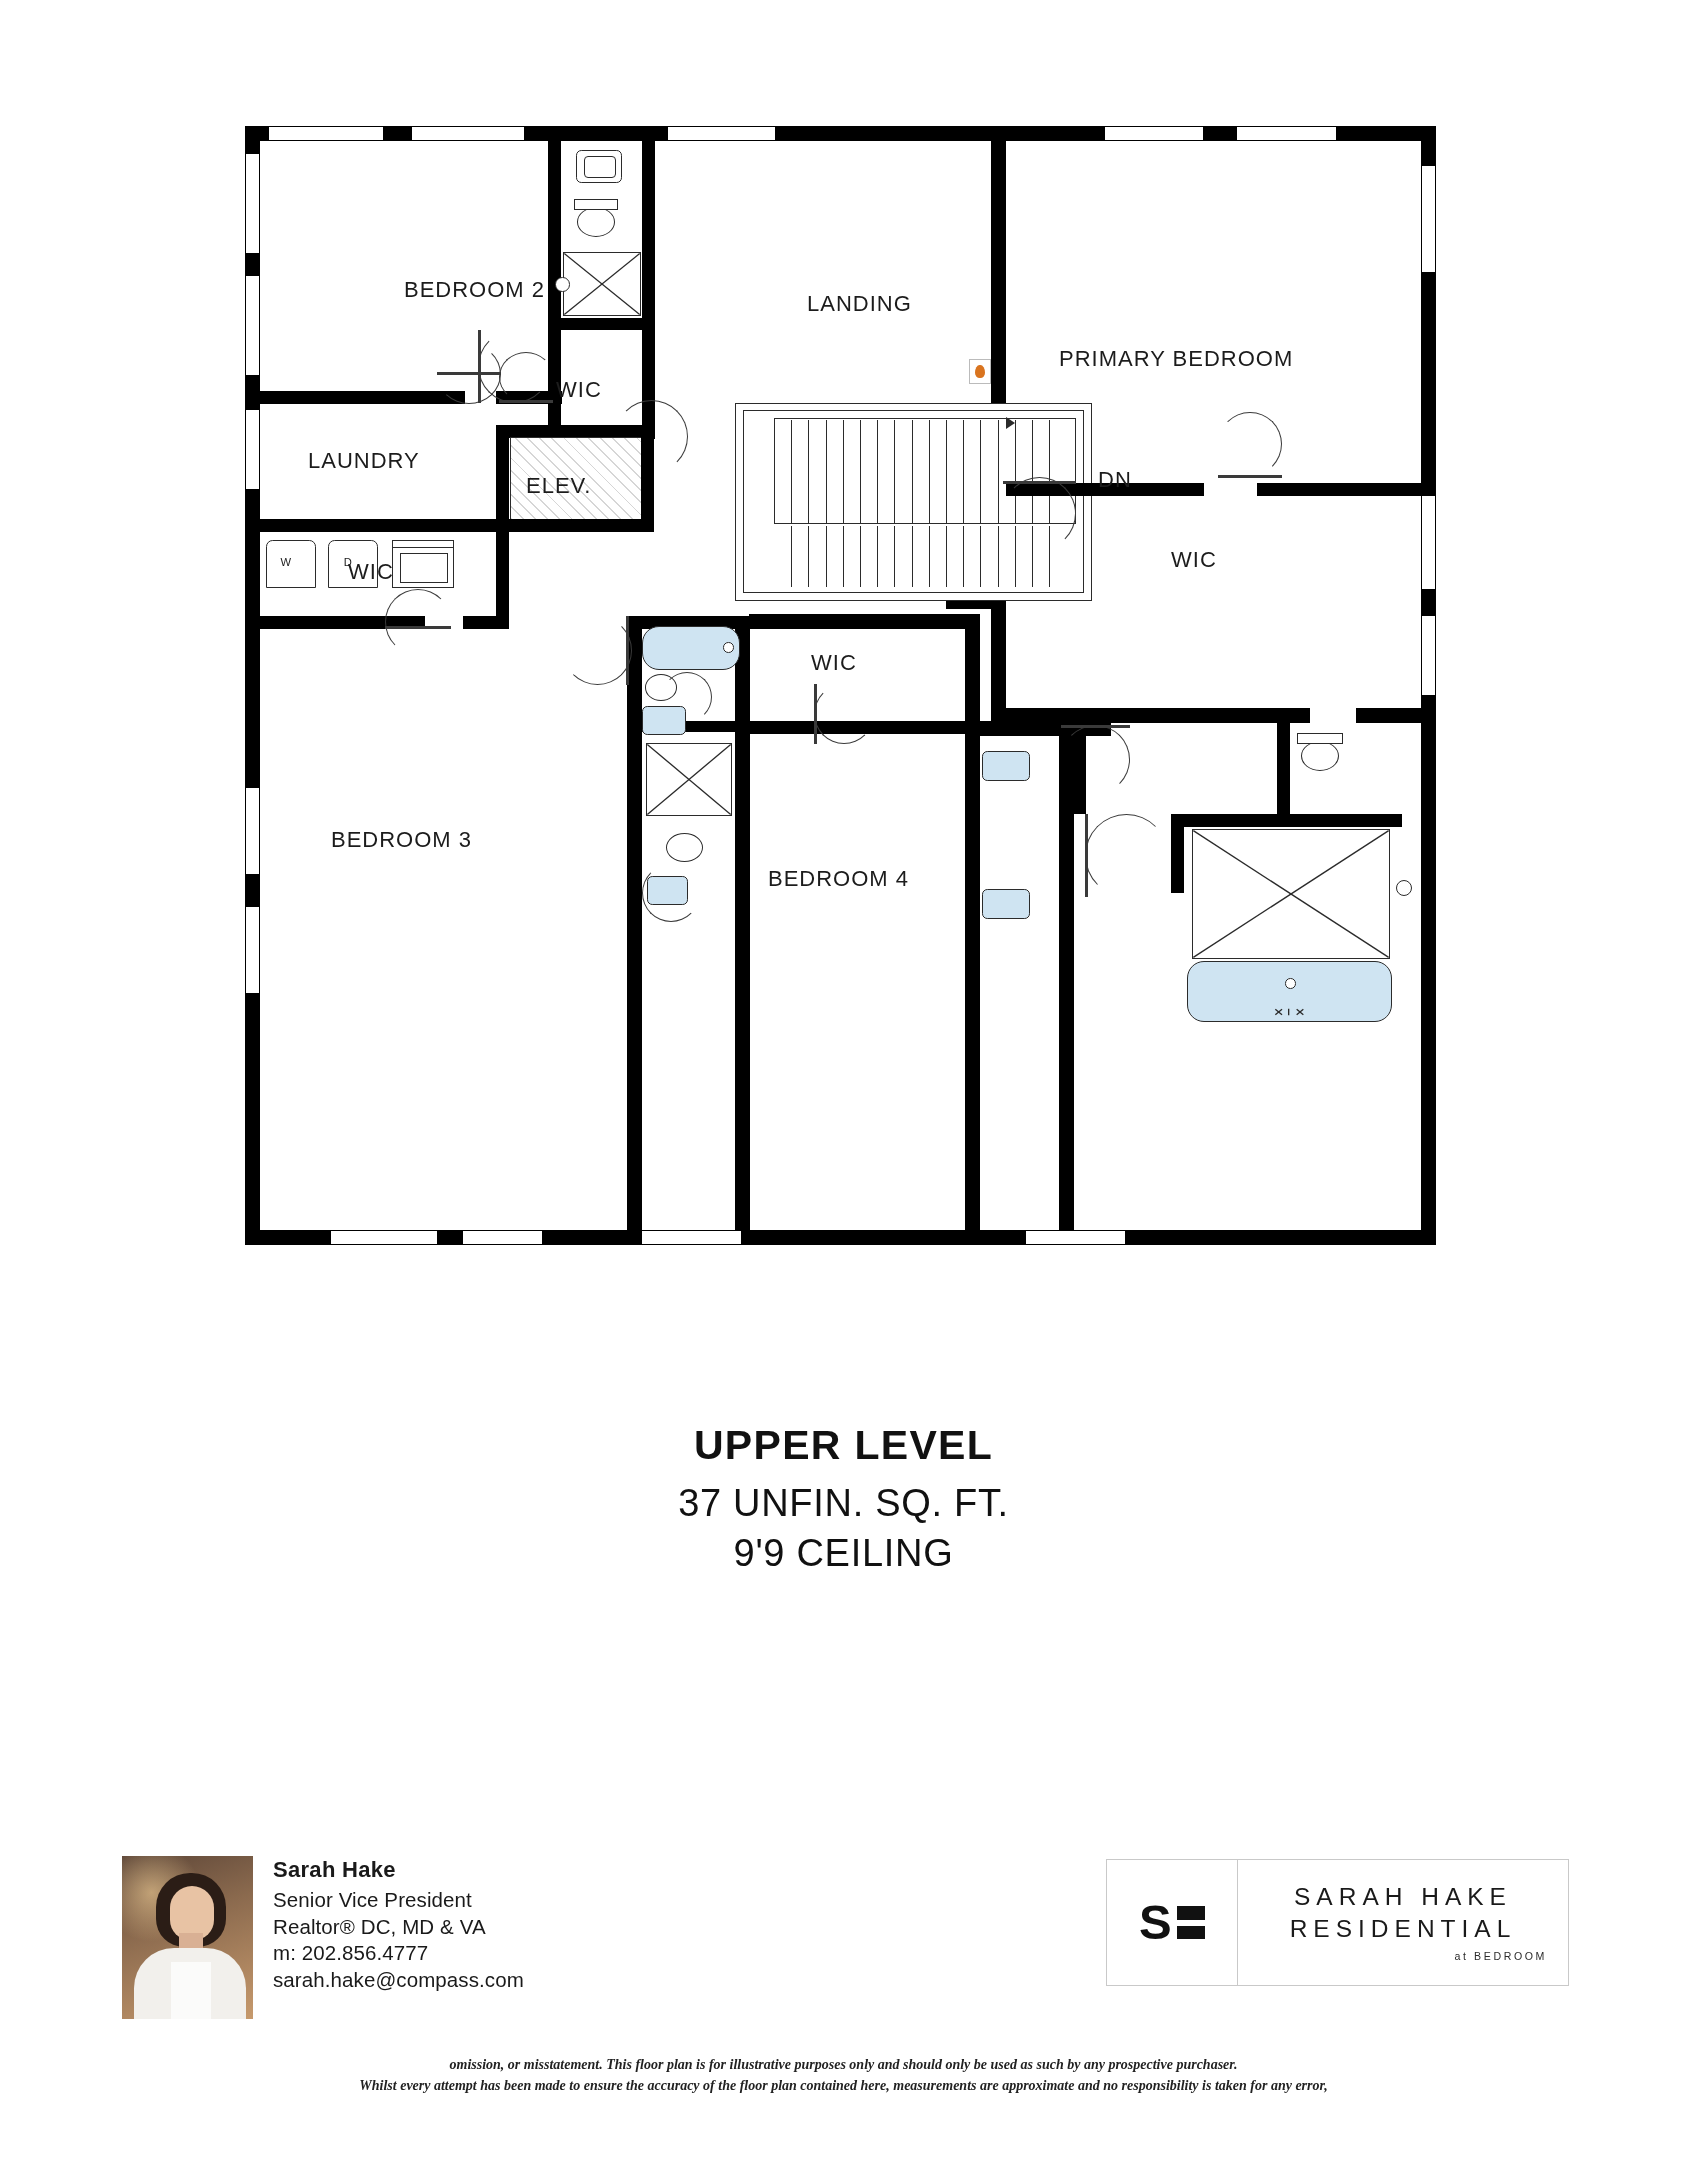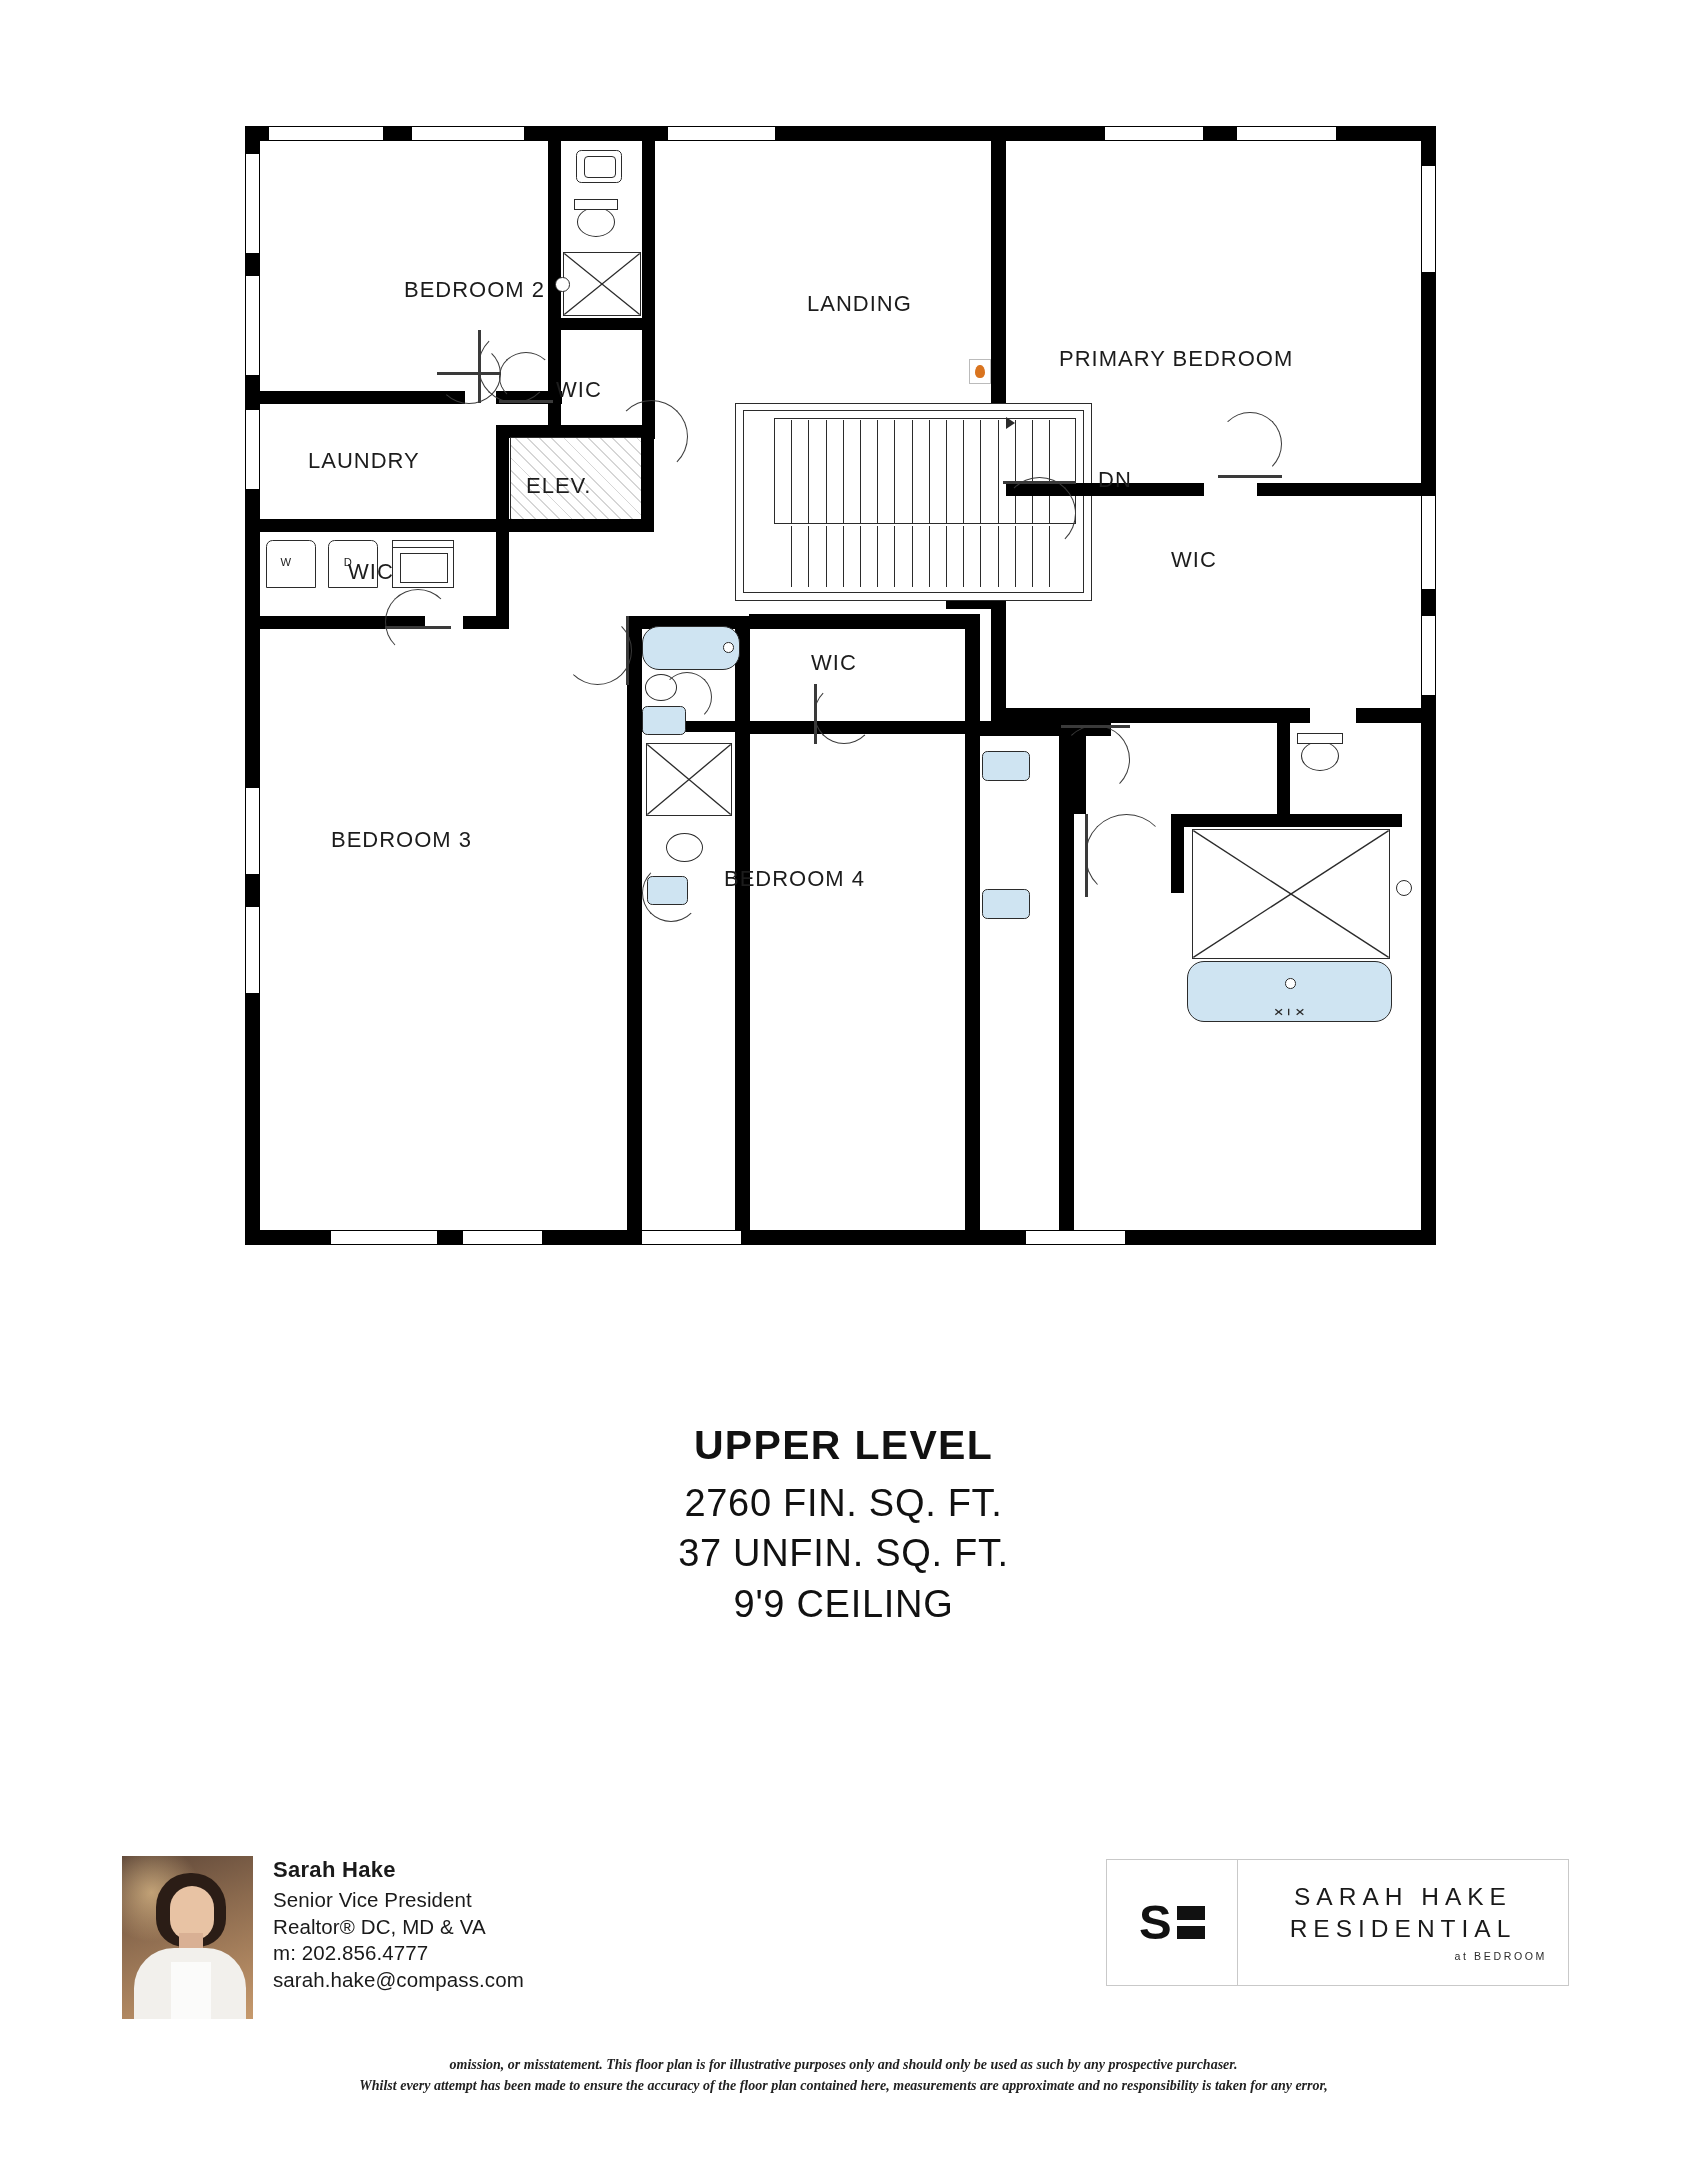--- a/index.html
+++ b/index.html
@@ -519,27 +519,26 @@
   <div class="room-label" style="left:562px; top:165px;">LANDING</div>
   <div class="room-label" style="left:814px; top:220px;">PRIMARY BEDROOM</div>
   <div class="room-label" style="left:311px; top:251px;">WIC</div>
   <div class="room-label" style="left:63px; top:322px;">LAUNDRY</div>
   <div class="room-label" style="left:281px; top:347px;">ELEV.</div>
   <div class="room-label" style="left:103px; top:433px;">WIC</div>
   <div class="room-label" style="left:926px; top:421px;">WIC</div>
   <div class="room-label" style="left:853px; top:341px;">DN</div>
   <div class="room-label" style="left:86px; top:701px;">BEDROOM 3</div>
   <div class="room-label" style="left:566px; top:524px;">WIC</div>
-  <div class="room-label" style="left:479px; top:740px;">BEDROOM 4</div>
+  <div class="room-label" style="left:523px; top:740px;">BEDROOM 4</div>
 
 </div>
 
 <div id="title-block">
   <div id="plan-title">UPPER LEVEL</div>
-  <div class="plan-stat">2760 FIN. SQ. FT.</div>
   <div class="plan-stat">37 UNFIN. SQ. FT.</div>
   <div class="plan-stat">9'9 CEILING</div>
 </div>
 
 <div id="agent-card">
   <div id="agent-photo">
     <div class="bg-glow"></div>
     <div class="hair"></div>
     <div class="face"></div>
     <div class="neck"></div>

